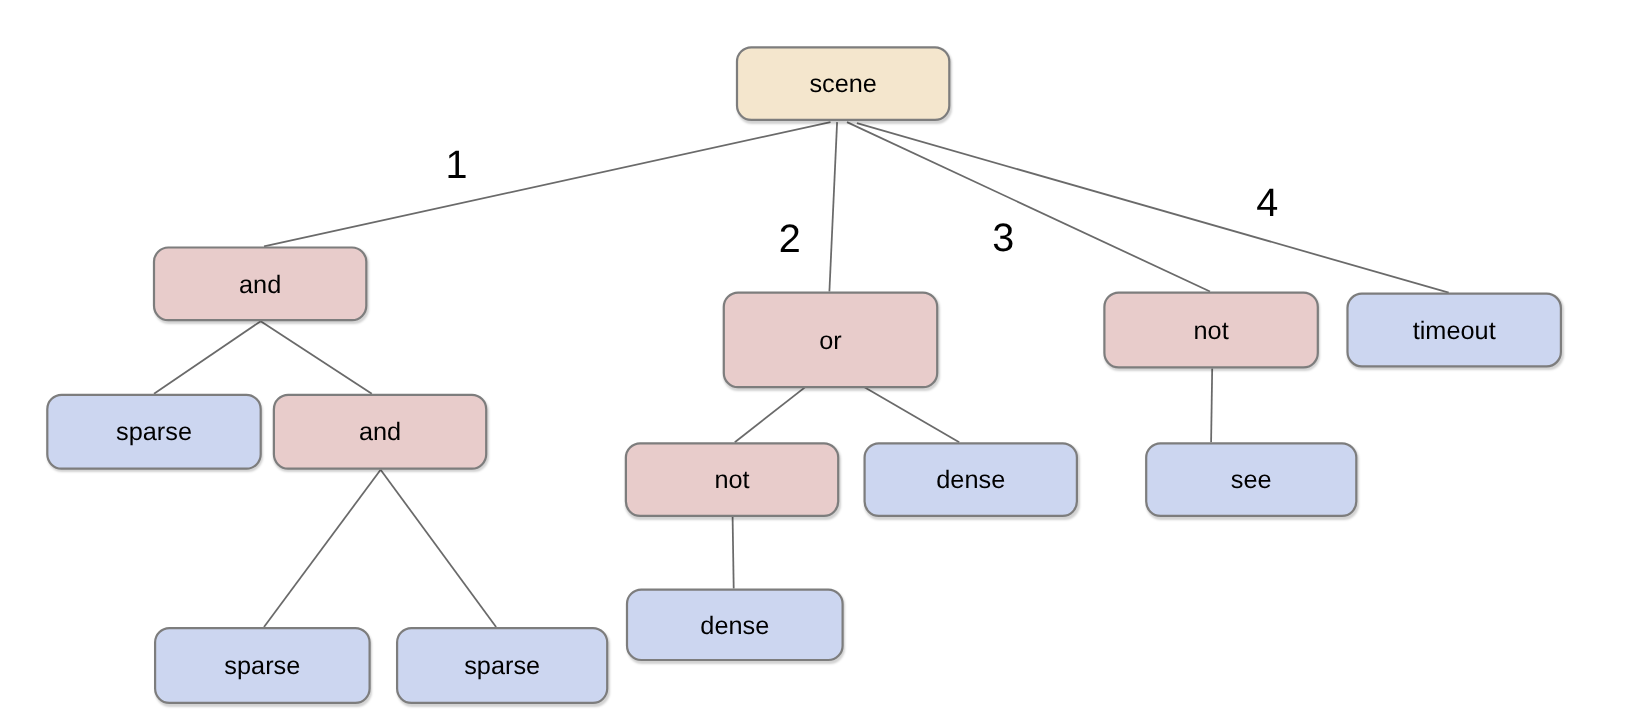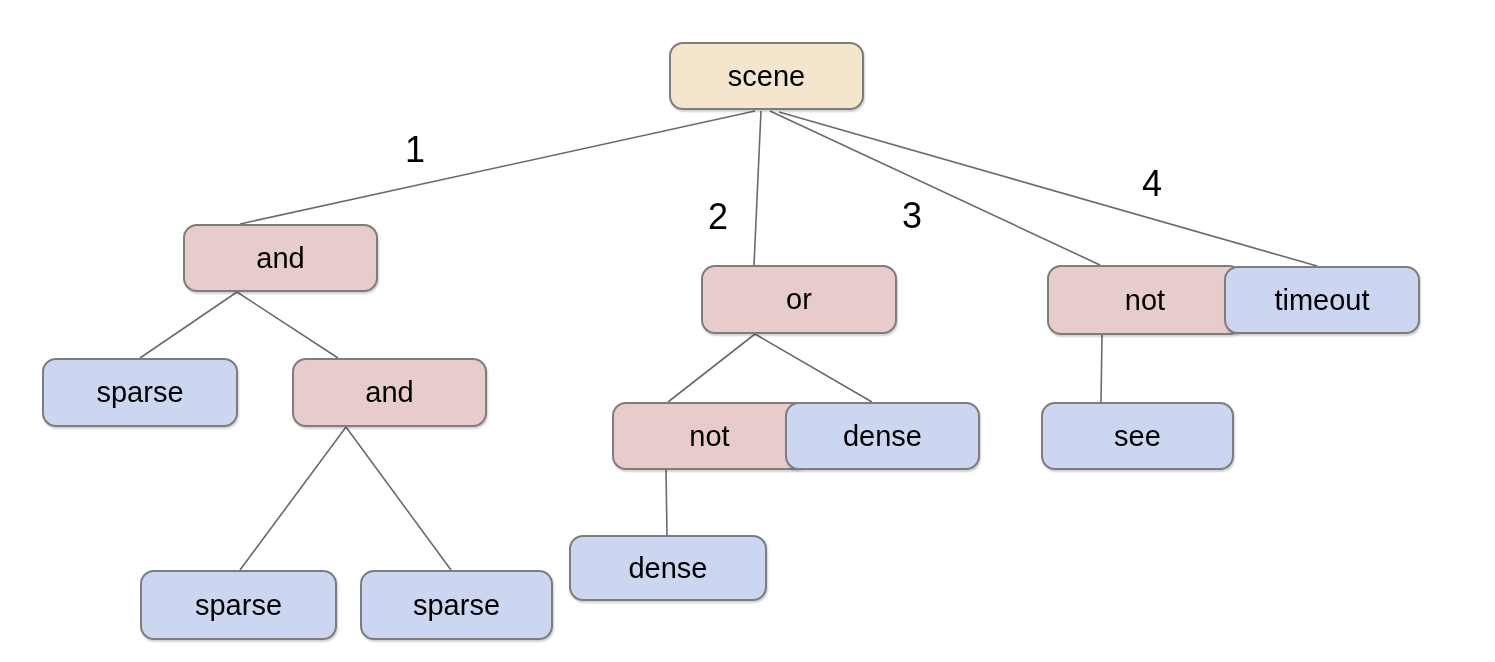--- a/index.html
+++ b/index.html
@@ -33,26 +33,26 @@
     text-anchor: middle;
   }
   .node {
     position: absolute;
     box-sizing: border-box;
     display: flex;
     align-items: center;
     justify-content: center;
     border: 2px solid var(--node-border, #7d7d7d);
     border-radius: 14px;
-    font-size: 29px;
+    font-size: 23px;
     color: var(--text-color, #000000);
     box-shadow: 1px 2px 2px rgba(0,0,0,0.18);
   }
   .node.root     { background: var(--root-fill, #f4e6cd); }
-  .node.operator { background: var(--operator-fill, #e8cccb); margin-left: 44px; }
+  .node.operator { background: var(--operator-fill, #e8cccb); }
   .node.leaf     { background: var(--leaf-fill, #ccd6f0); }
 </style>
 </head>
 <body>
 
 <div class="canvas">
   <svg id="edge-layer" viewBox="0 0 1495 662" xmlns="http://www.w3.org/2000/svg">
       <line x1="755" y1="111" x2="240" y2="224"></line>
       <text class="edge-label" x="415" y="162">1</text>
       <line x1="761" y1="111" x2="754" y2="265"></line>
@@ -66,21 +66,21 @@
       <line x1="346" y1="427" x2="240" y2="570"></line>
       <line x1="346" y1="427" x2="451" y2="570"></line>
       <line x1="755" y1="334" x2="668" y2="402"></line>
       <line x1="755" y1="334" x2="872" y2="402"></line>
       <line x1="666" y1="470" x2="667" y2="535"></line>
       <line x1="1102" y1="335" x2="1101" y2="402"></line>
     </svg>
   <div id="node-layer">
       <div class="node root" style="left: 669px; top: 42px; width: 195px; height: 68px;">scene</div>
       <div class="node operator" style="left: 139px; top: 224px; width: 195px; height: 68px;">and</div>
-      <div class="node operator" style="left: 657px; top: 265px; width: 196px; height: 69px;">or</div>
+      <div class="node operator" style="left: 657px; top: 265px; width: 196px; height: 88px;">or</div>
       <div class="node operator" style="left: 1003px; top: 265px; width: 196px; height: 70px;">not</div>
       <div class="node leaf" style="left: 1224px; top: 266px; width: 196px; height: 68px;">timeout</div>
       <div class="node leaf" style="left: 42px; top: 358px; width: 196px; height: 69px;">sparse</div>
       <div class="node operator" style="left: 248px; top: 358px; width: 195px; height: 69px;">and</div>
       <div class="node operator" style="left: 568px; top: 402px; width: 195px; height: 68px;">not</div>
       <div class="node leaf" style="left: 785px; top: 402px; width: 195px; height: 68px;">dense</div>
       <div class="node leaf" style="left: 1005px; top: 402px; width: 193px; height: 68px; margin-left: 36px;">see</div>
       <div class="node leaf" style="left: 140px; top: 570px; width: 197px; height: 70px;">sparse</div>
       <div class="node leaf" style="left: 360px; top: 570px; width: 193px; height: 70px;">sparse</div>
       <div class="node leaf" style="left: 569px; top: 535px; width: 198px; height: 66px;">dense</div>

